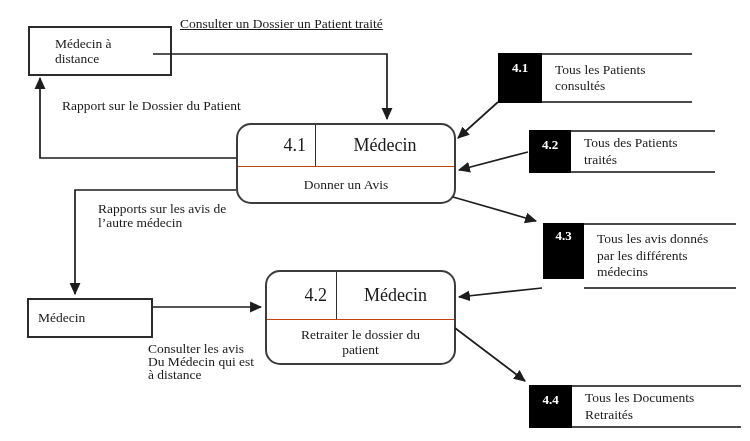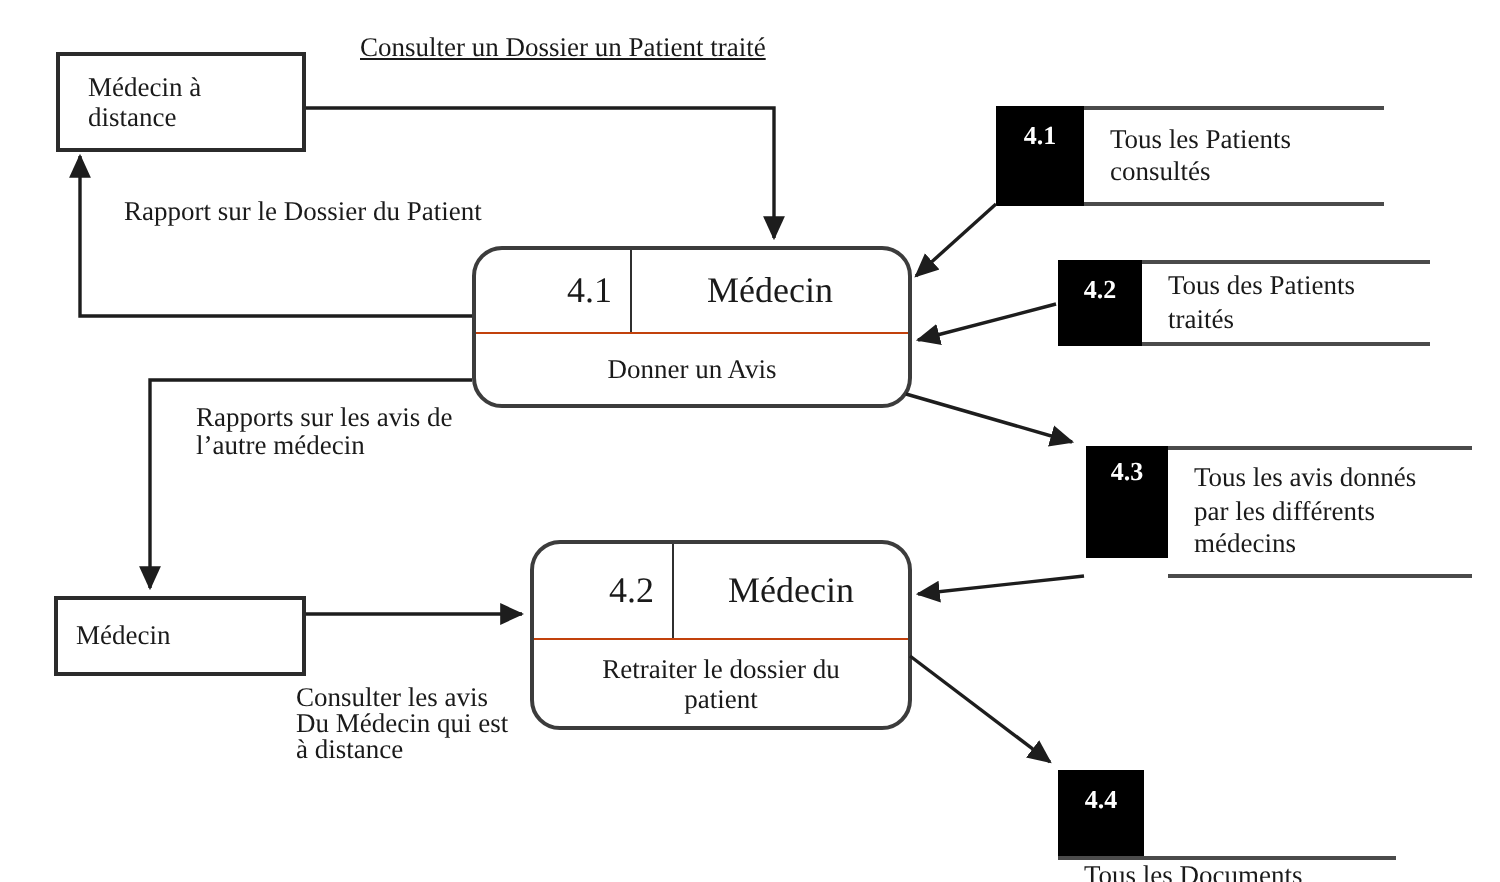--- a/index.html
+++ b/index.html
@@ -73,21 +73,21 @@
       <polyline points="236,190 75,190 75,294" marker-end="url(#arw)"></polyline>
       <polyline points="153,307 261,307" marker-end="url(#arw)"></polyline>
       <polyline points="498,102 458,138" marker-end="url(#arw)"></polyline>
       <polyline points="528,152 459,170" marker-end="url(#arw)"></polyline>
       <polyline points="453,197 536,221" marker-end="url(#arw)"></polyline>
       <polyline points="542,288 459,297" marker-end="url(#arw)"></polyline>
       <polyline points="455,328 525,381" marker-end="url(#arw)"></polyline>
     </g>
   </svg>
 
-  <div class="entity" style="left:28px; top:26px; width:125px; height:50px; padding-left:14px;">
+  <div class="entity" style="left:28px; top:26px; width:144px; height:50px; padding-left:25px;">
     <span>Médecin à
 distance</span>
   </div>
 
   <div class="entity" style="left:27px; top:298px; width:126px; height:40px; padding-left:9px;">
     <span>Médecin</span>
   </div>
 
   <div class="process" style="left:236px; top:123px; width:220px; height:81px;">
     <div class="proc-top" style="height:41px;">
@@ -118,21 +118,21 @@
 traités</div>
   </div>
 
   <div class="store" style="left:543px; top:223px; height:66px;">
     <div class="store-num" style="width:41px; height:56px; padding-top:5px;">4.3</div>
     <div class="store-body" style="width:152px; height:66px;">Tous les avis donnés
 par les différents
 médecins</div>
   </div>
 
-  <div class="store" style="left:529px; top:385px; height:51px;flex-direction:column;">
+  <div class="store" style="left:529px; top:385px; height:51px;">
     <div class="store-num" style="width:43px; height:43px;">4.4</div>
     <div class="store-body" style="width:169px; height:43px;">Tous les Documents
 Retraités</div>
   </div>
 
   <div class="flow-label" style="left:180px; top:15px;text-decoration:underline;">Consulter un Dossier un Patient traité</div>
 
   <div class="flow-label" style="left:62px; top:97px;">Rapport sur le Dossier du Patient</div>
 
   <div class="flow-label" style="left:98px; top:202px; line-height:14px;">Rapports sur les avis de

